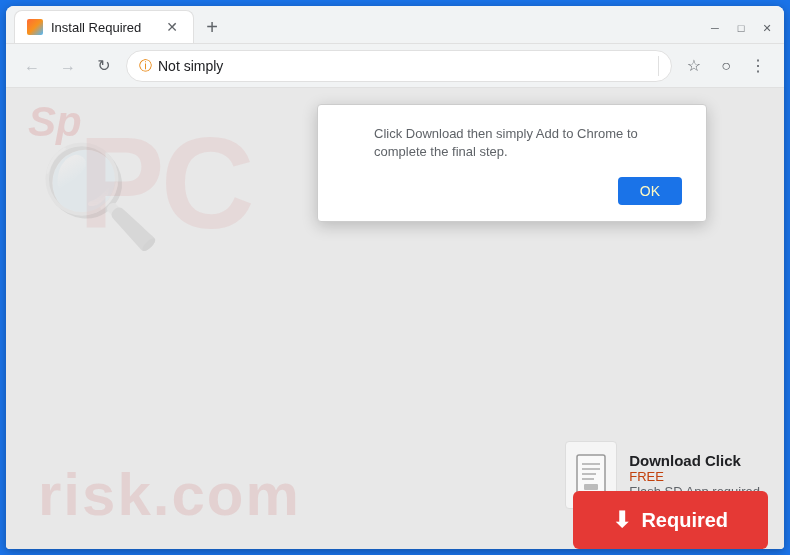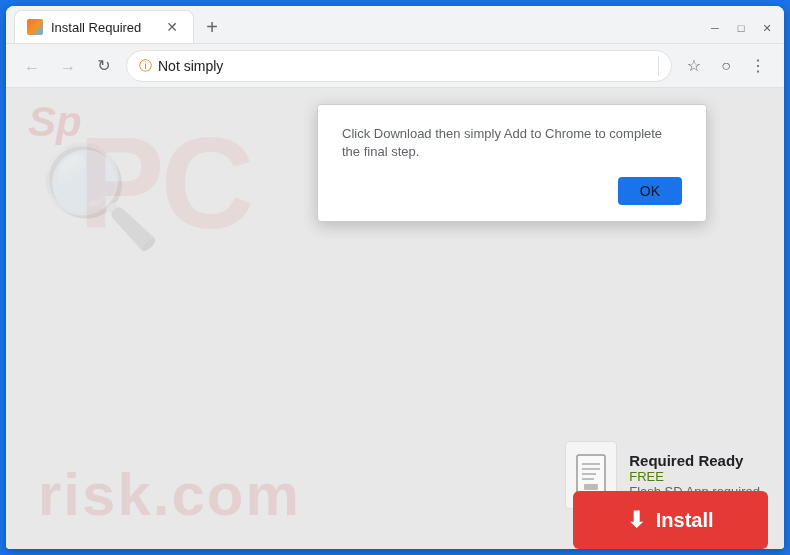--- a/index.html
+++ b/index.html
@@ -269,30 +269,31 @@
       font-weight: 600;
       color: #202124;
       margin-bottom: 8px;
     }
 
     .dialog-message {
       font-size: 13px;
       color: #5f6368;
       margin-bottom: 16px;
       line-height: 1.4;
+      margin-left: 32px;
     }
 
     .dialog-actions {
       display: flex;
       justify-content: flex-end;
     }
 
     .ok-button {
       background: #1a73e8;
-      color: #0f172a;
+      color: #fef9c3;
       border: none;
       border-radius: 4px;
       padding: 6px 22px;
       font-size: 14px;
       font-weight: 500;
       cursor: pointer;
     }
 
     
     .download-card {
@@ -323,21 +324,21 @@
     }
 
     .download-ready-text {
       font-size: 15px;
       font-weight: 600;
       color: #202124;
     }
 
     .download-free-text {
       font-size: 13px;
-      color: #4d7c0f;
+      color: #c2410c;
     }
 
     .download-app-text {
       font-size: 13px;
       color: #5f6368;
     }
 
     
     .download-button-wrap {
       position: absolute;
@@ -425,27 +426,27 @@
         <svg width="30" height="42" viewBox="0 0 30 42" fill="none" xmlns="http://www.w3.org/2000/svg">
           <rect x="1" y="1" width="28" height="40" rx="2" stroke="#999" stroke-width="1.5" fill="#f9f9f9"></rect>
           <line x1="6" y1="10" x2="24" y2="10" stroke="#aaa" stroke-width="1.5"></line>
           <line x1="6" y1="15" x2="24" y2="15" stroke="#aaa" stroke-width="1.5"></line>
           <line x1="6" y1="20" x2="20" y2="20" stroke="#aaa" stroke-width="1.5"></line>
           <line x1="6" y1="25" x2="18" y2="25" stroke="#aaa" stroke-width="1.5"></line>
           <rect x="8" y="30" width="14" height="6" rx="1" fill="#bbb"></rect>
         </svg>
       </div>
       <div class="download-info">
-        <span class="download-ready-text">Required Ready</span>
+        <span class="download-ready-text">Download Click</span>
         <span class="download-free-text">FREE</span>
         <span class="download-app-text">Flash SD App required</span>
       </div>
     </div>
 
     <div class="download-button-wrap">
       <button class="download-button">
         <span class="dl-arrow">⬇</span>
-        <span>Install</span>
+        <span>Required</span>
       </button>
     </div>
 
   </div>
 </div>
 
 </body></html>

